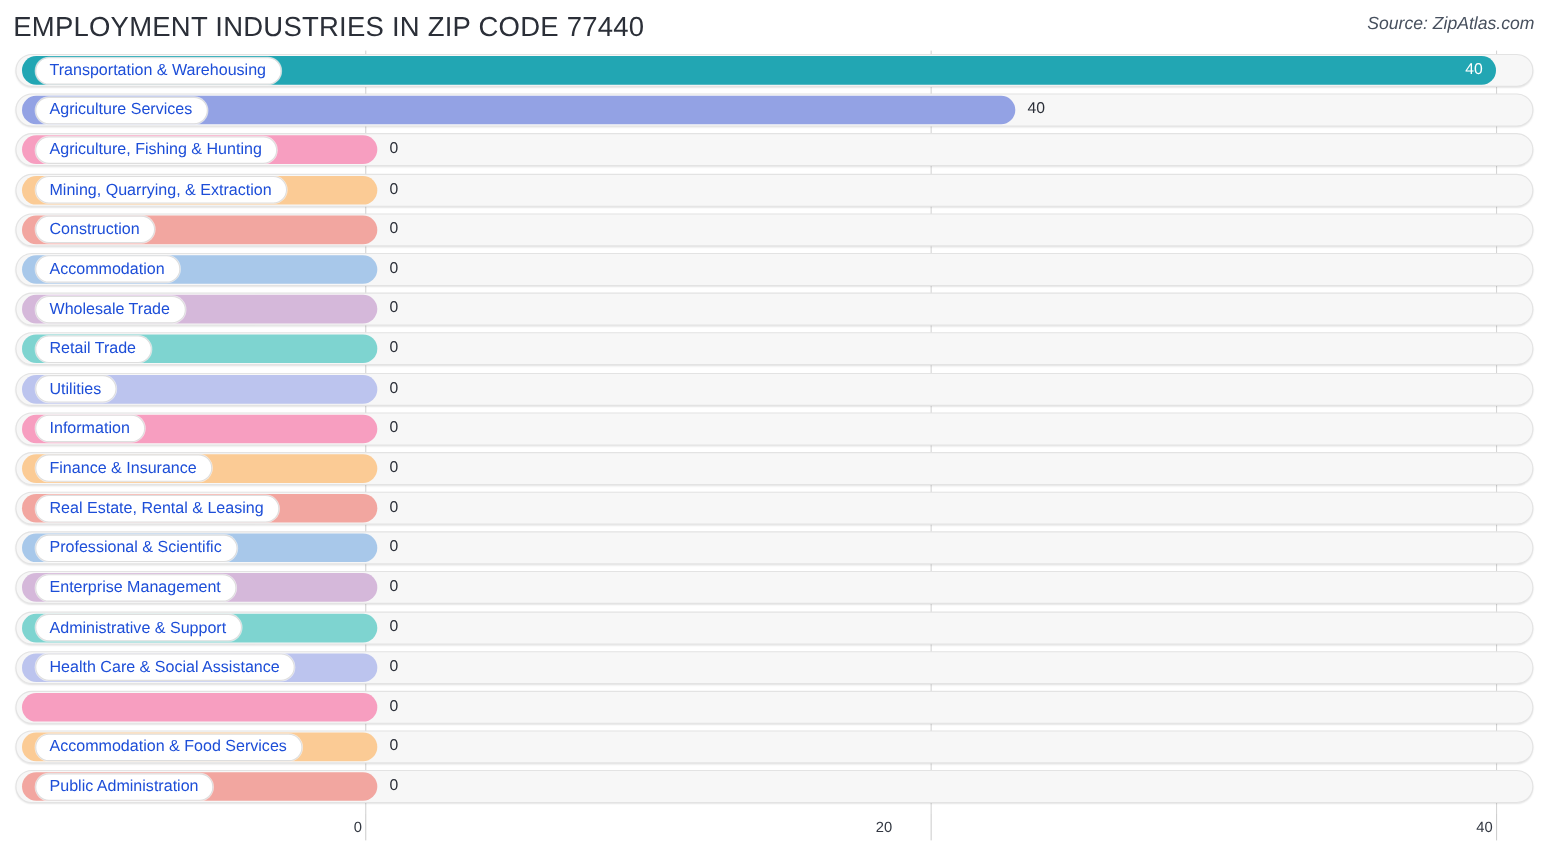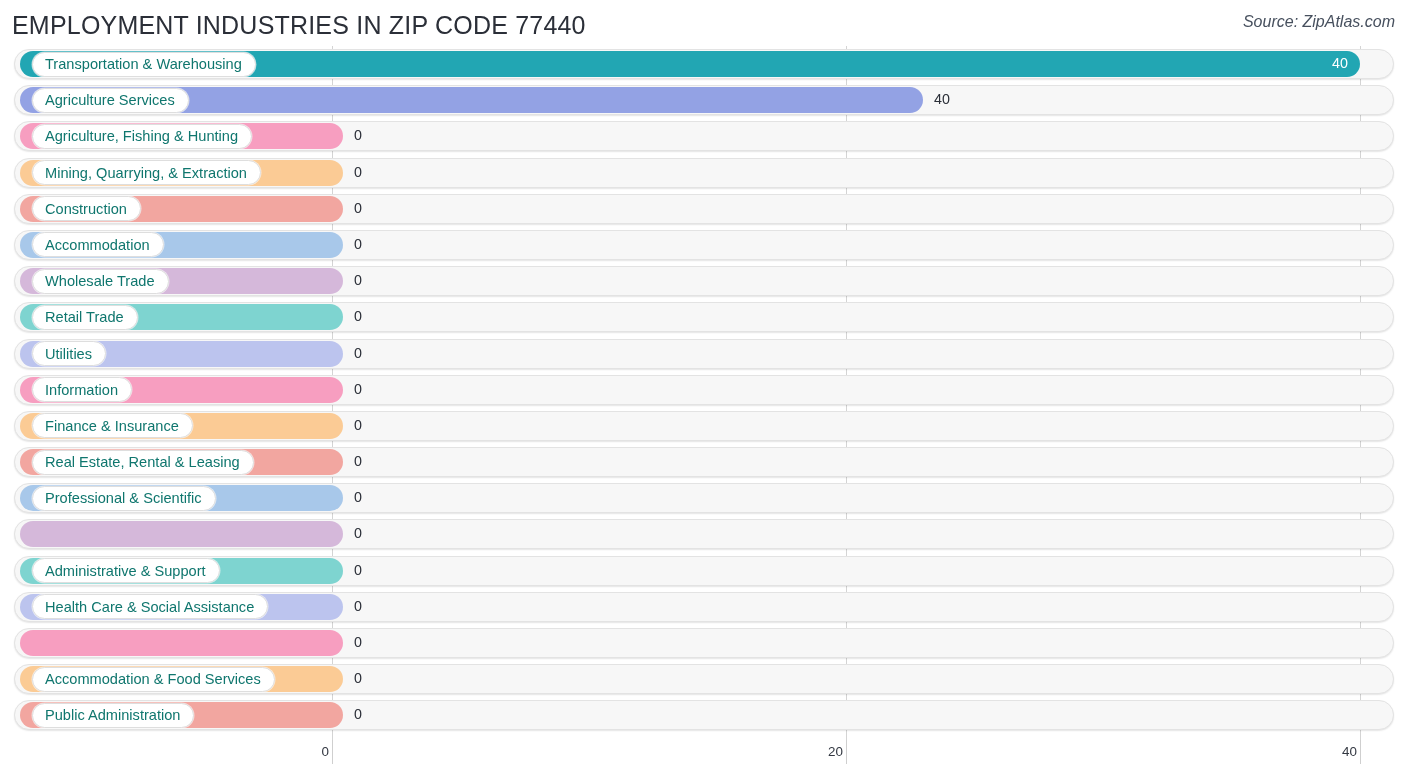--- a/index.html
+++ b/index.html
@@ -107,21 +107,21 @@
     height: 25px;
     display: flex;
     align-items: center;
     padding: 0 13px 0 12px;
     background: #ffffff;
     border: 1px solid #dedede;
     border-radius: 13px;
     box-sizing: border-box;
     white-space: nowrap;
     font-size: 14.6px;
-    color: #0f766e;
+    color: #1d4ed8;
     box-shadow: 0 0 0 0.5px rgba(255,255,255,0.6);
   }
 
   
   .value-out {
     position: absolute;
     top: 9px;
     font-size: 14.3px;
     color: #2b2f38;
     white-space: nowrap;
@@ -247,20 +247,21 @@
       </div>
       <div class="row">
         <div class="track"></div>
         <div class="bar" style="width: 323px; background: rgb(168, 200, 234);"></div>
         <div class="label-pill">Professional &amp; Scientific</div>
         <div class="value-out" style="left: 354px;">0</div>
       </div>
       <div class="row">
         <div class="track"></div>
         <div class="bar" style="width: 323px; background: rgb(213, 184, 218);"></div>
+        <div class="label-pill">Enterprise Management</div>
         <div class="value-out" style="left: 354px;">0</div>
       </div>
       <div class="row">
         <div class="track"></div>
         <div class="bar" style="width: 323px; background: rgb(126, 212, 208);"></div>
         <div class="label-pill">Administrative &amp; Support</div>
         <div class="value-out" style="left: 354px;">0</div>
       </div>
       <div class="row">
         <div class="track"></div>
@@ -285,16 +286,16 @@
         <div class="label-pill">Public Administration</div>
         <div class="value-out" style="left: 354px;">0</div>
       </div>
     </div>
 </div>
 
 <div class="axis" id="axis">
     <div class="axis-tickline" style="left: 332px;"></div>
     <div class="axis-tick" style="left: 329px;">0</div>
     <div class="axis-tickline" style="left: 846px;"></div>
-    <div class="axis-tick" style="left: 843px;">20</div>
+    <div class="axis-tick" style="left: 811px;">20</div>
     <div class="axis-tickline" style="left: 1360px;"></div>
     <div class="axis-tick" style="left: 1357px;">40</div>
   </div>
 
 </body></html>

